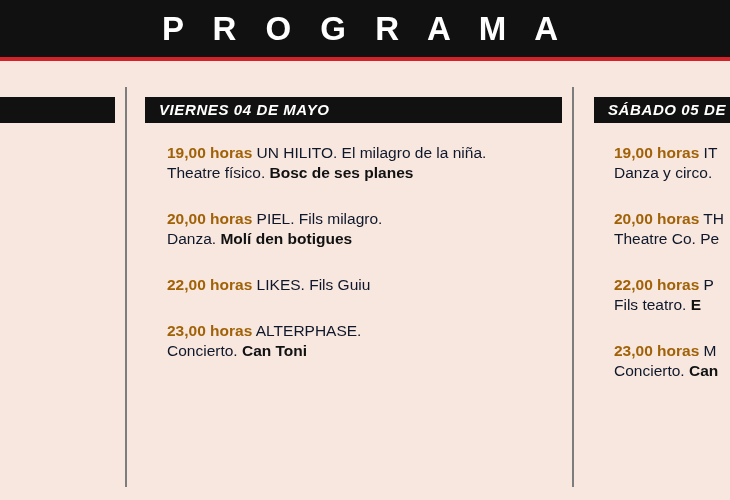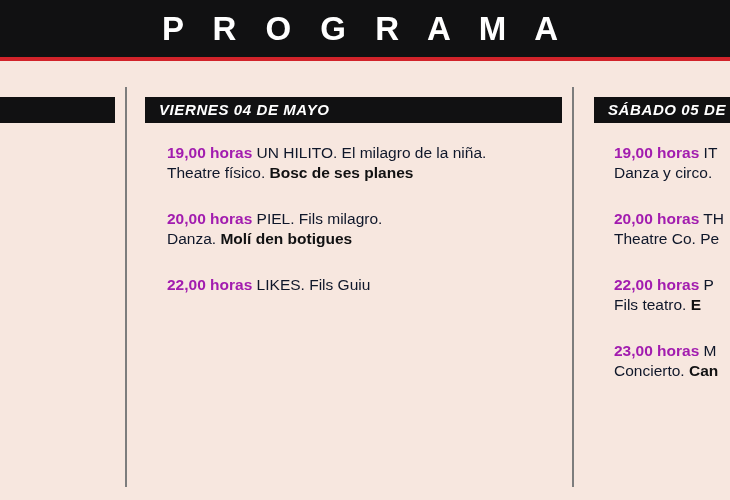--- a/index.html
+++ b/index.html
@@ -115,21 +115,21 @@
   .entry {
     margin-bottom: 26px;
     line-height: 20px;
     white-space: nowrap;
   }
   .entry .line {
     display: block;
     white-space: nowrap;
   }
   .time {
-    color: #a21caf;
+    color: #a16207;
     font-weight: bold;
   }
   .venue {
     font-weight: bold;
     color: #111112;
   }
   .plain {
     color: #0f172a;
   }
 
@@ -202,20 +202,28 @@
           </span>
           <span class="line">
             <span class="plain">Danza. </span><span class="venue">Molí den botigues</span>
           </span>
         </div>
         <div class="entry">
           <span class="line">
             <span class="time">22,00 horas</span><span class="plain"> LIKES. Fils Guiu</span>
           </span>
         </div>
+        <div class="entry">
+          <span class="line">
+            <span class="time">23,00 horas</span><span class="plain"> ALTERPHASE.</span>
+          </span>
+          <span class="line">
+            <span class="plain">Concierto. </span><span class="venue">Can Toni</span>
+          </span>
+        </div>
       </div>
     </div>
 
     <div class="col col-2">
       <div class="day-band">
         <div class="day-label">SÁBADO 05 DE</div>
       </div>
       <div class="entries">
         <div class="entry">
           <span class="line">

